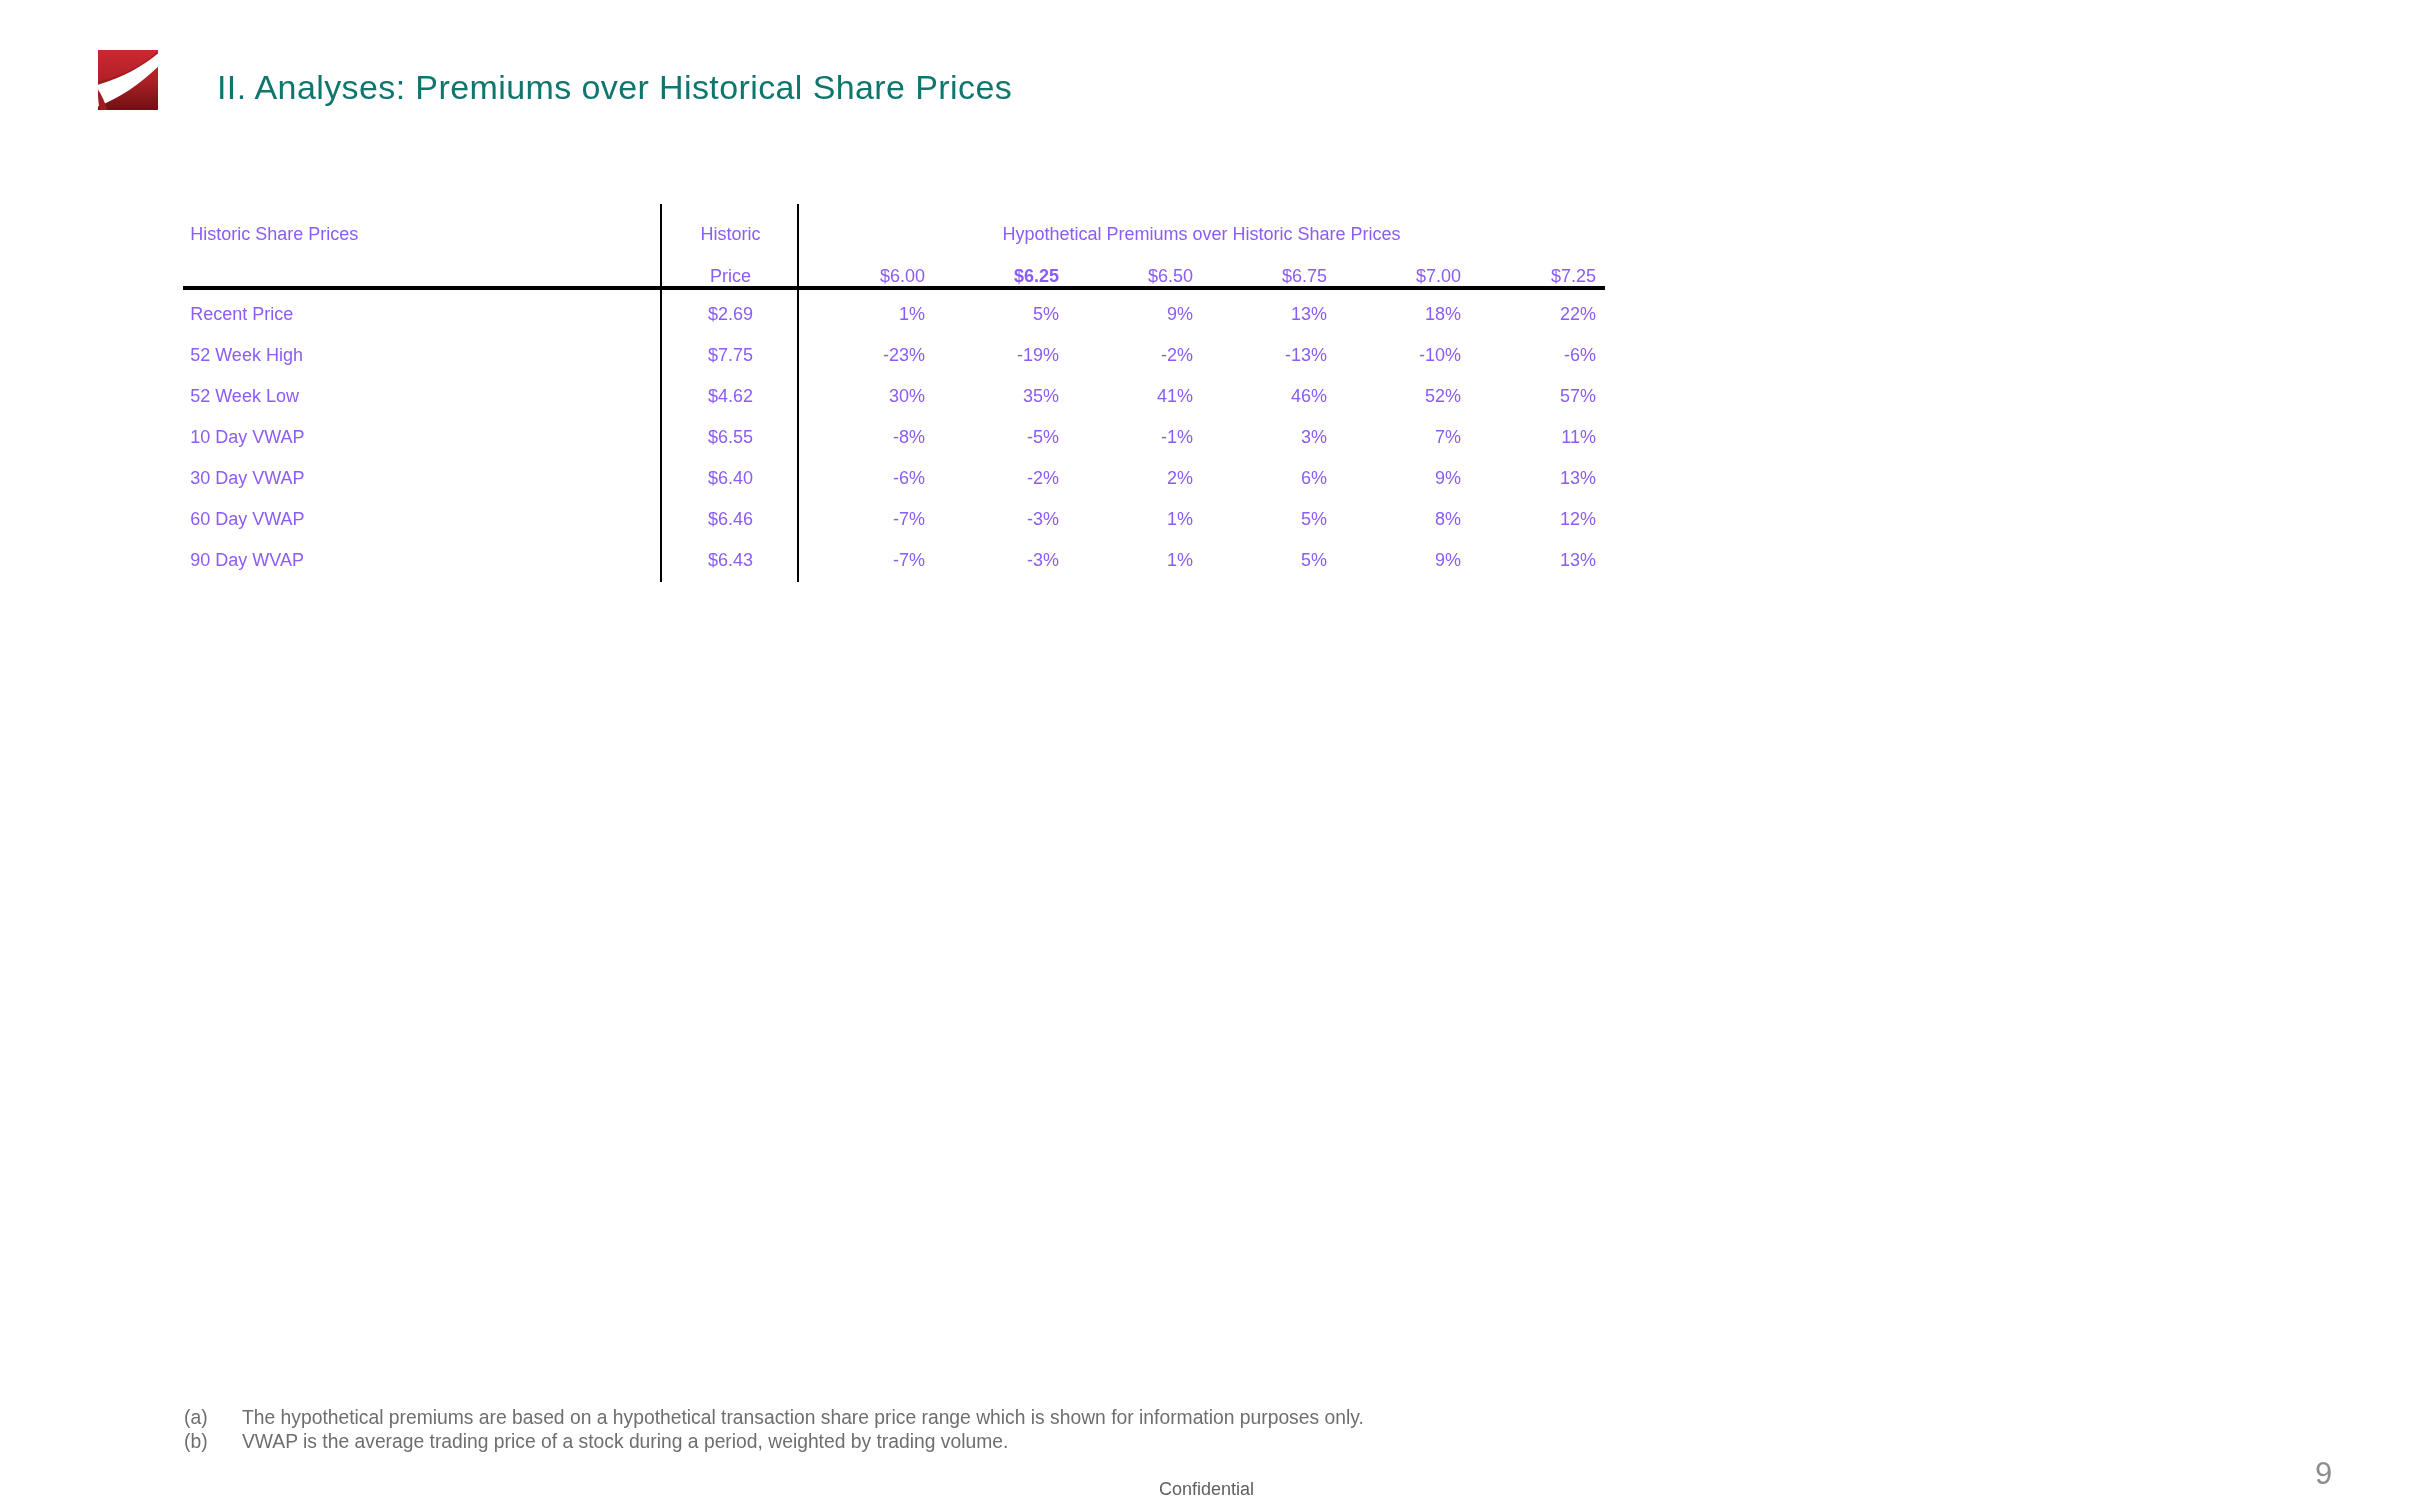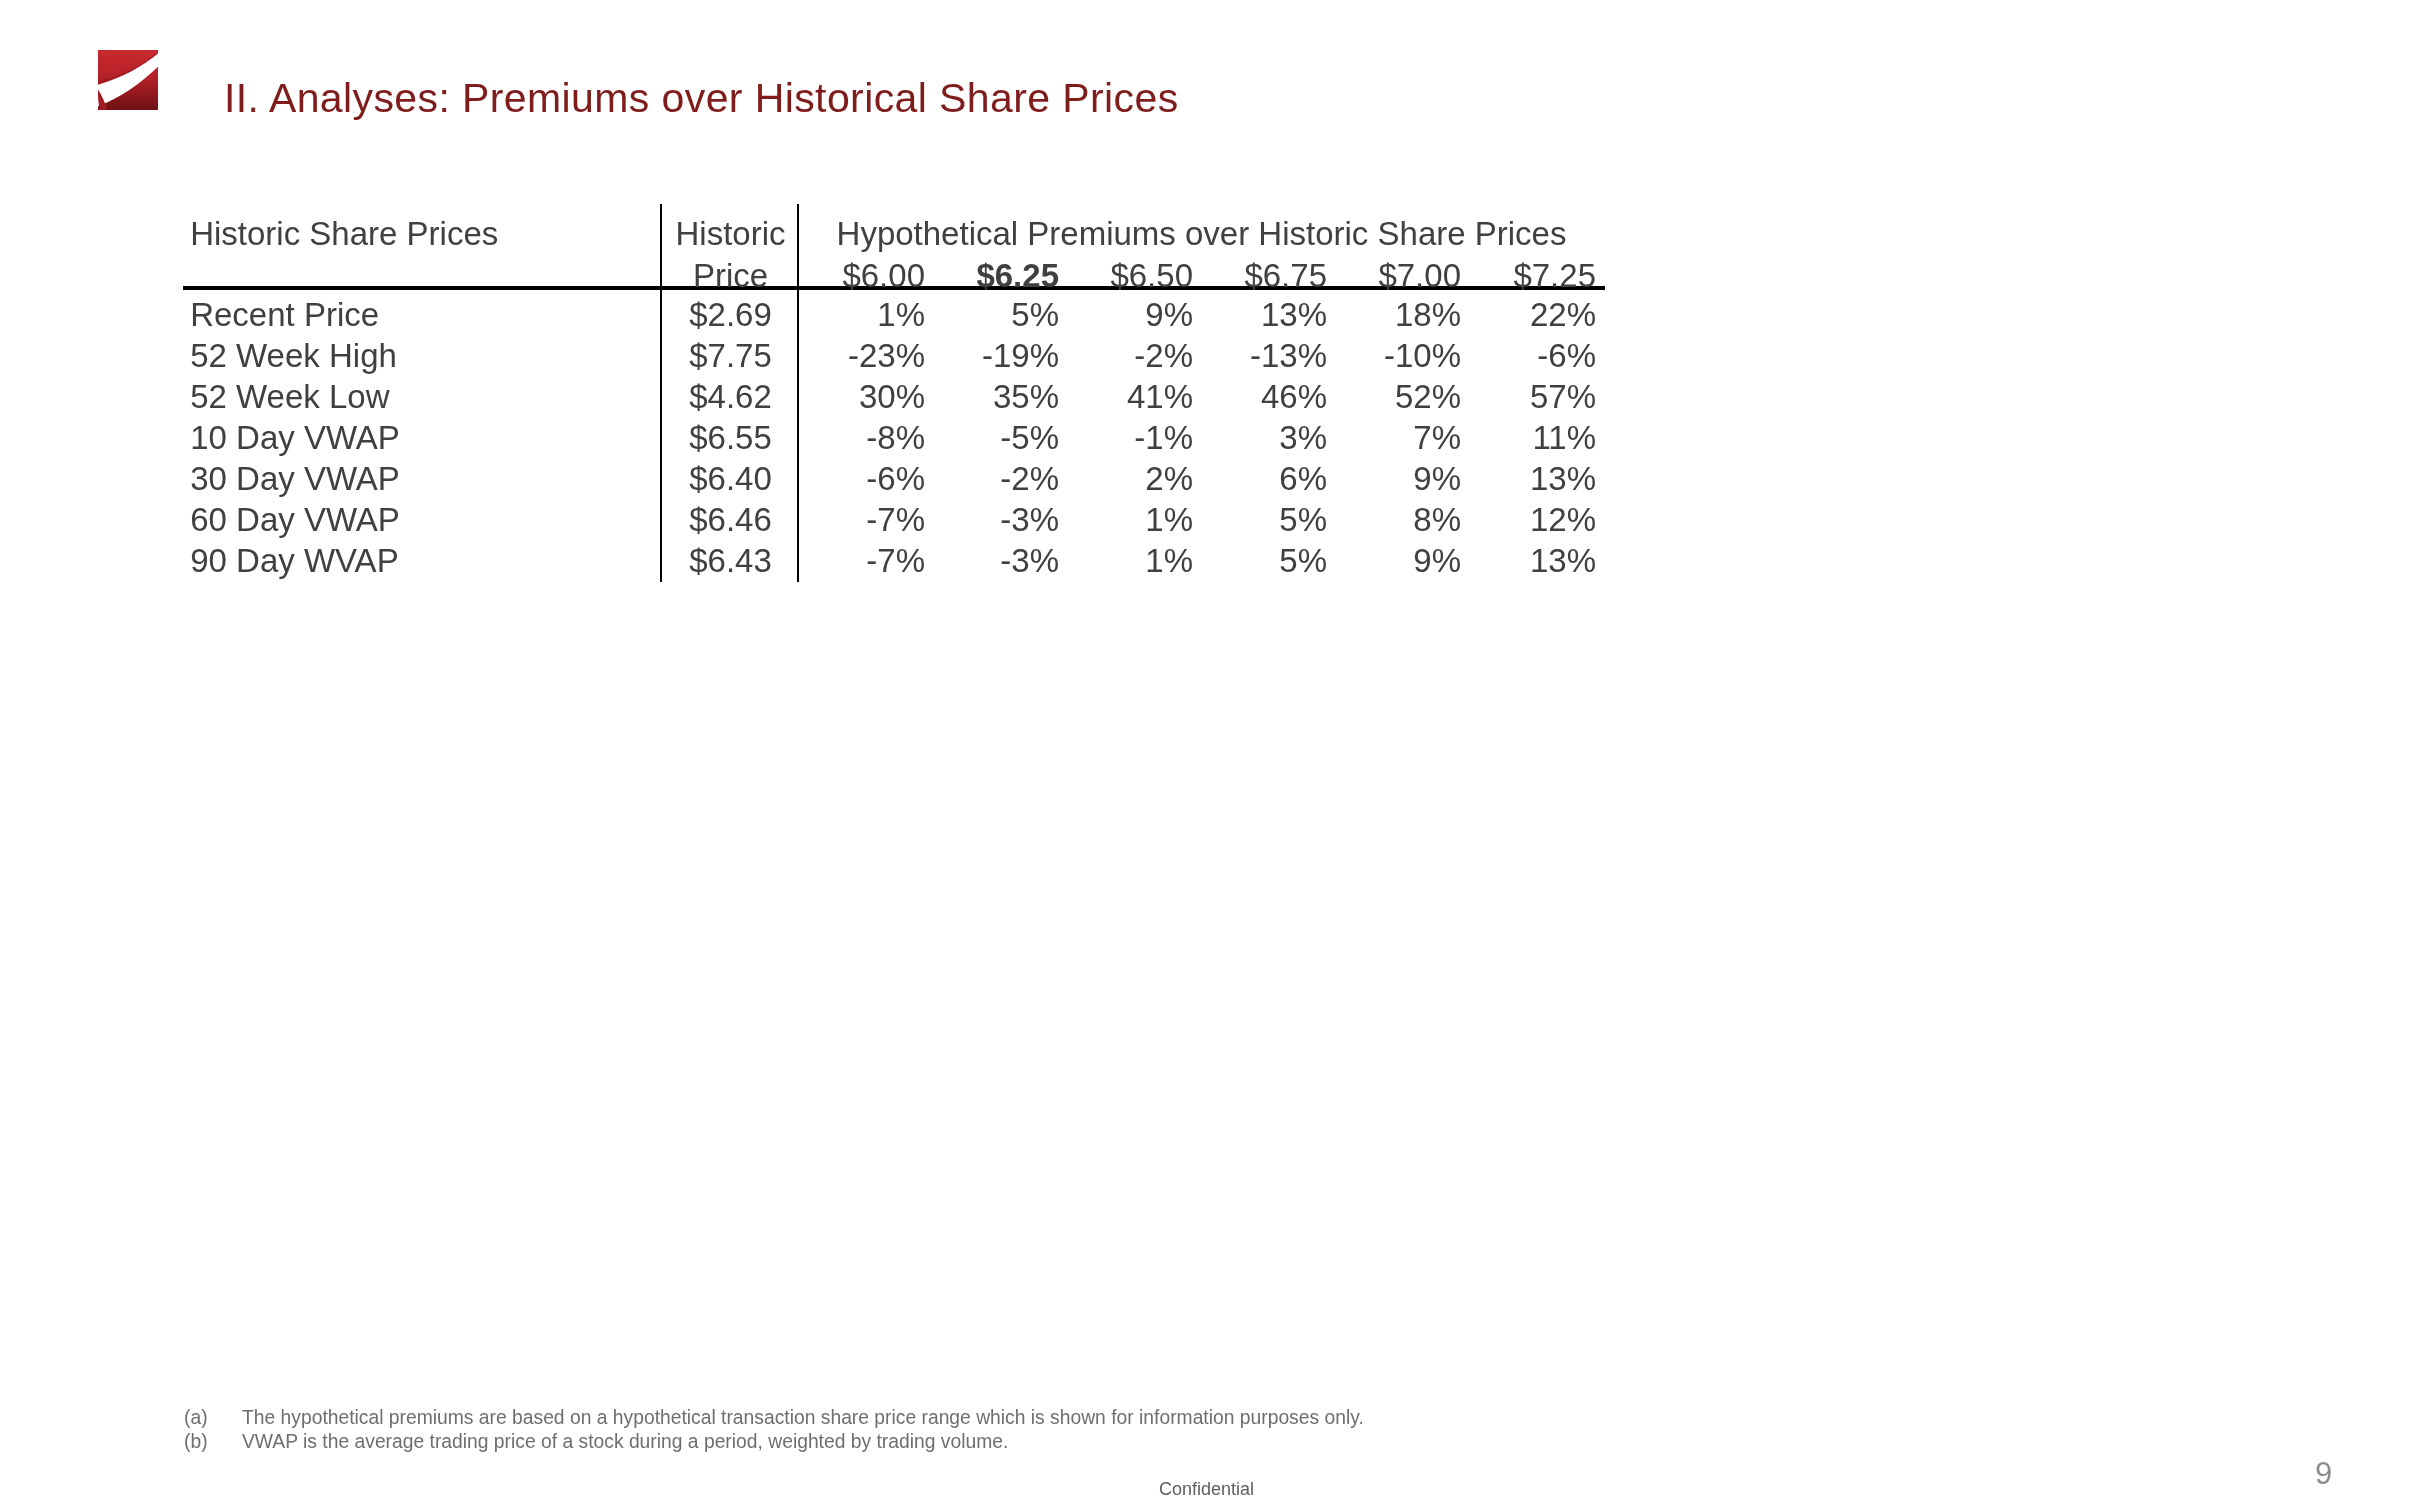--- a/index.html
+++ b/index.html
@@ -7,35 +7,35 @@
     position:relative;
     width:2413px;height:1508px;
     background:#ffffff;
     font-family:"Liberation Sans", sans-serif;
     overflow:hidden;
   }
   
   .logo{position:absolute;left:98px;top:50px;width:60px;height:60px;}
   
   .title{
-    position:absolute;left:212px;top:63px;margin:12px;
-    font-size:41px;font-weight:400;color:#7f1d1d;letter-spacing:0.4px;
+    position:absolute;left:212px;top:63px;margin:5px;
+    font-size:34px;font-weight:400;color:#0f766e;letter-spacing:0.4px;
     white-space:nowrap;
   }
   
   .vline{position:absolute;top:204px;width:2.4px;height:378px;background:#000;}
   .vline1{left:660px;}
   .vline2{left:797px;}
   .hline{position:absolute;left:183px;top:286px;width:1422px;height:4px;background:#000;}
   
   .grid{
     position:absolute;left:183px;
     display:grid;
     grid-template-columns:479px 137px 134px 134px 134px 134px 134px 135px;
-    color:#404040;font-size:33px;
+    color:#8b5cf6;font-size:18px;
   }
   .header-grid{top:204px;grid-template-rows:60px 24px;}
   .body-grid{top:294px;grid-auto-rows:41px;}
   .cell{display:flex;align-items:center;white-space:nowrap;}
   .cell.label{justify-content:flex-start;padding-left:7.2px;}
   .cell.price{justify-content:center;}
   .cell.num{justify-content:flex-end;padding-right:8px;}
   .r1c1{grid-row:1;grid-column:1;}
   .r1c2{grid-row:1;grid-column:2;}
   .r1cp{grid-row:1;grid-column:3 / span 6;justify-content:center;text-align:center;}

